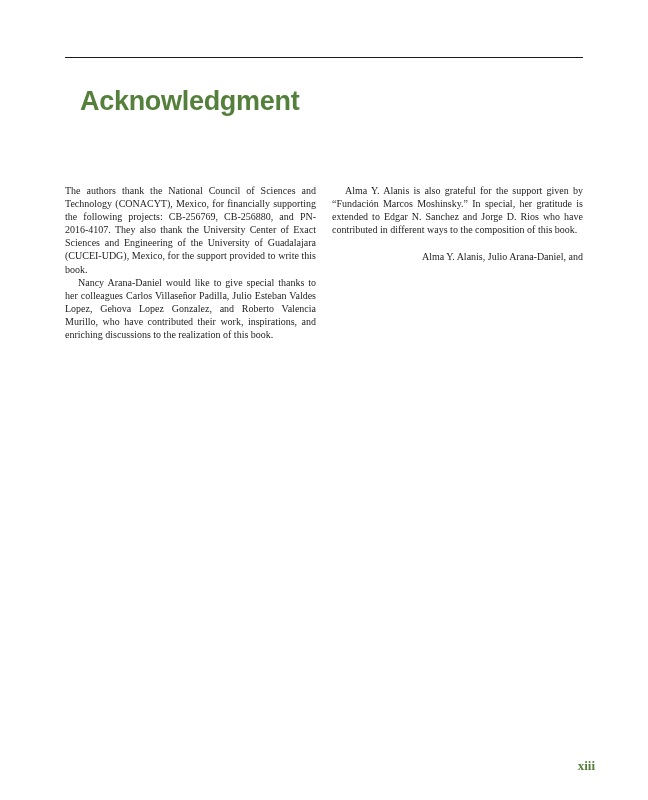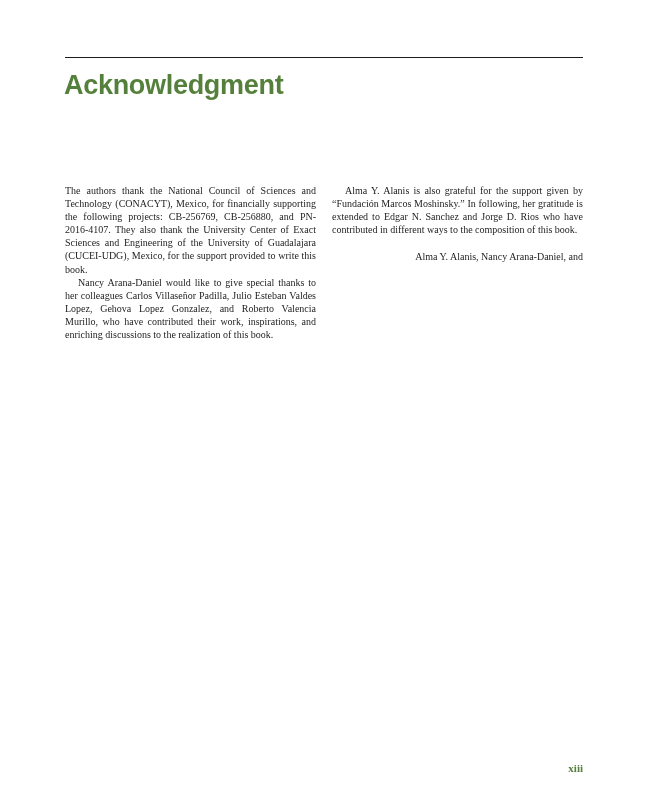--- a/index.html
+++ b/index.html
@@ -19,21 +19,21 @@
     left: 65px;
     top: 57px;
     width: 518px;
     height: 1px;
     background: #1c1c1c;
   }
   .page-title {
     position: absolute;
     left: 64px;
     top: 70px;
-    margin: 0;
+    margin: 16px;
     font-family: "Liberation Sans", sans-serif;
     font-weight: bold;
     font-size: 27px;
     letter-spacing: -0.3px;
     color: #55803c;
   }
   .columns {
     position: absolute;
     left: 65px;
     top: 184px;
@@ -59,48 +59,48 @@
   .signature {
     margin-top: 14px;
     text-align: right;
     font-family: "Liberation Serif", serif;
     font-size: 10px;
     line-height: 13.1px;
     color: #1d1d1d;
   }
   .page-number {
     position: absolute;
-    right: 65px;
+    right: 53px;
     bottom: 26px;
     font-family: "Liberation Serif", serif;
     font-weight: bold;
-    font-size: 11px;
+    font-size: 13px;
     color: #55803c;
   }
 </style>
 </head>
 <body>
 
 <div class="page">
 
   <div class="top-rule"></div>
 
   <h1 class="page-title">Acknowledgment</h1>
 
   <div class="columns">
 
     <div class="col">
       <p class="no-indent">The authors thank the National Council of Sciences and Technology (CONACYT), Mexico, for financially supporting the following projects: CB-256769, CB-256880, and PN-2016-4107. They also thank the University Center of Exact Sciences and Engineering of the University of Guadalajara (CUCEI-UDG), Mexico, for the support provided to write this book.</p>
       <p>Nancy Arana-Daniel would like to give special thanks to her colleagues Carlos Villaseñor Padilla, Julio Esteban Valdes Lopez, Gehova Lopez Gonzalez, and Roberto Valencia Murillo, who have contributed their work, inspirations, and enriching discussions to the realization of this book.</p>
     </div>
 
     <div class="col">
-      <p>Alma Y. Alanis is also grateful for the support given by “Fundación Marcos Moshinsky.” In following, her gratitude is extended to Edgar N. Sanchez and Jorge D. Rios who have contributed in different ways to the composition of this book.</p>
+      <p>Alma Y. Alanis is also grateful for the support given by “Fundación Marcos Moshinsky.” In special, her gratitude is extended to Edgar N. Sanchez and Jorge D. Rios who have contributed in different ways to the composition of this book.</p>
       <div class="signature">
-        <div>Alma Y. Alanis, Nancy Arana-Daniel, and</div>
+        <div>Alma Y. Alanis, Julio Arana-Daniel, and</div>
       </div>
     </div>
 
   </div>
 
   <div class="page-number">xiii</div>
 
 </div>
 
 </body></html>

